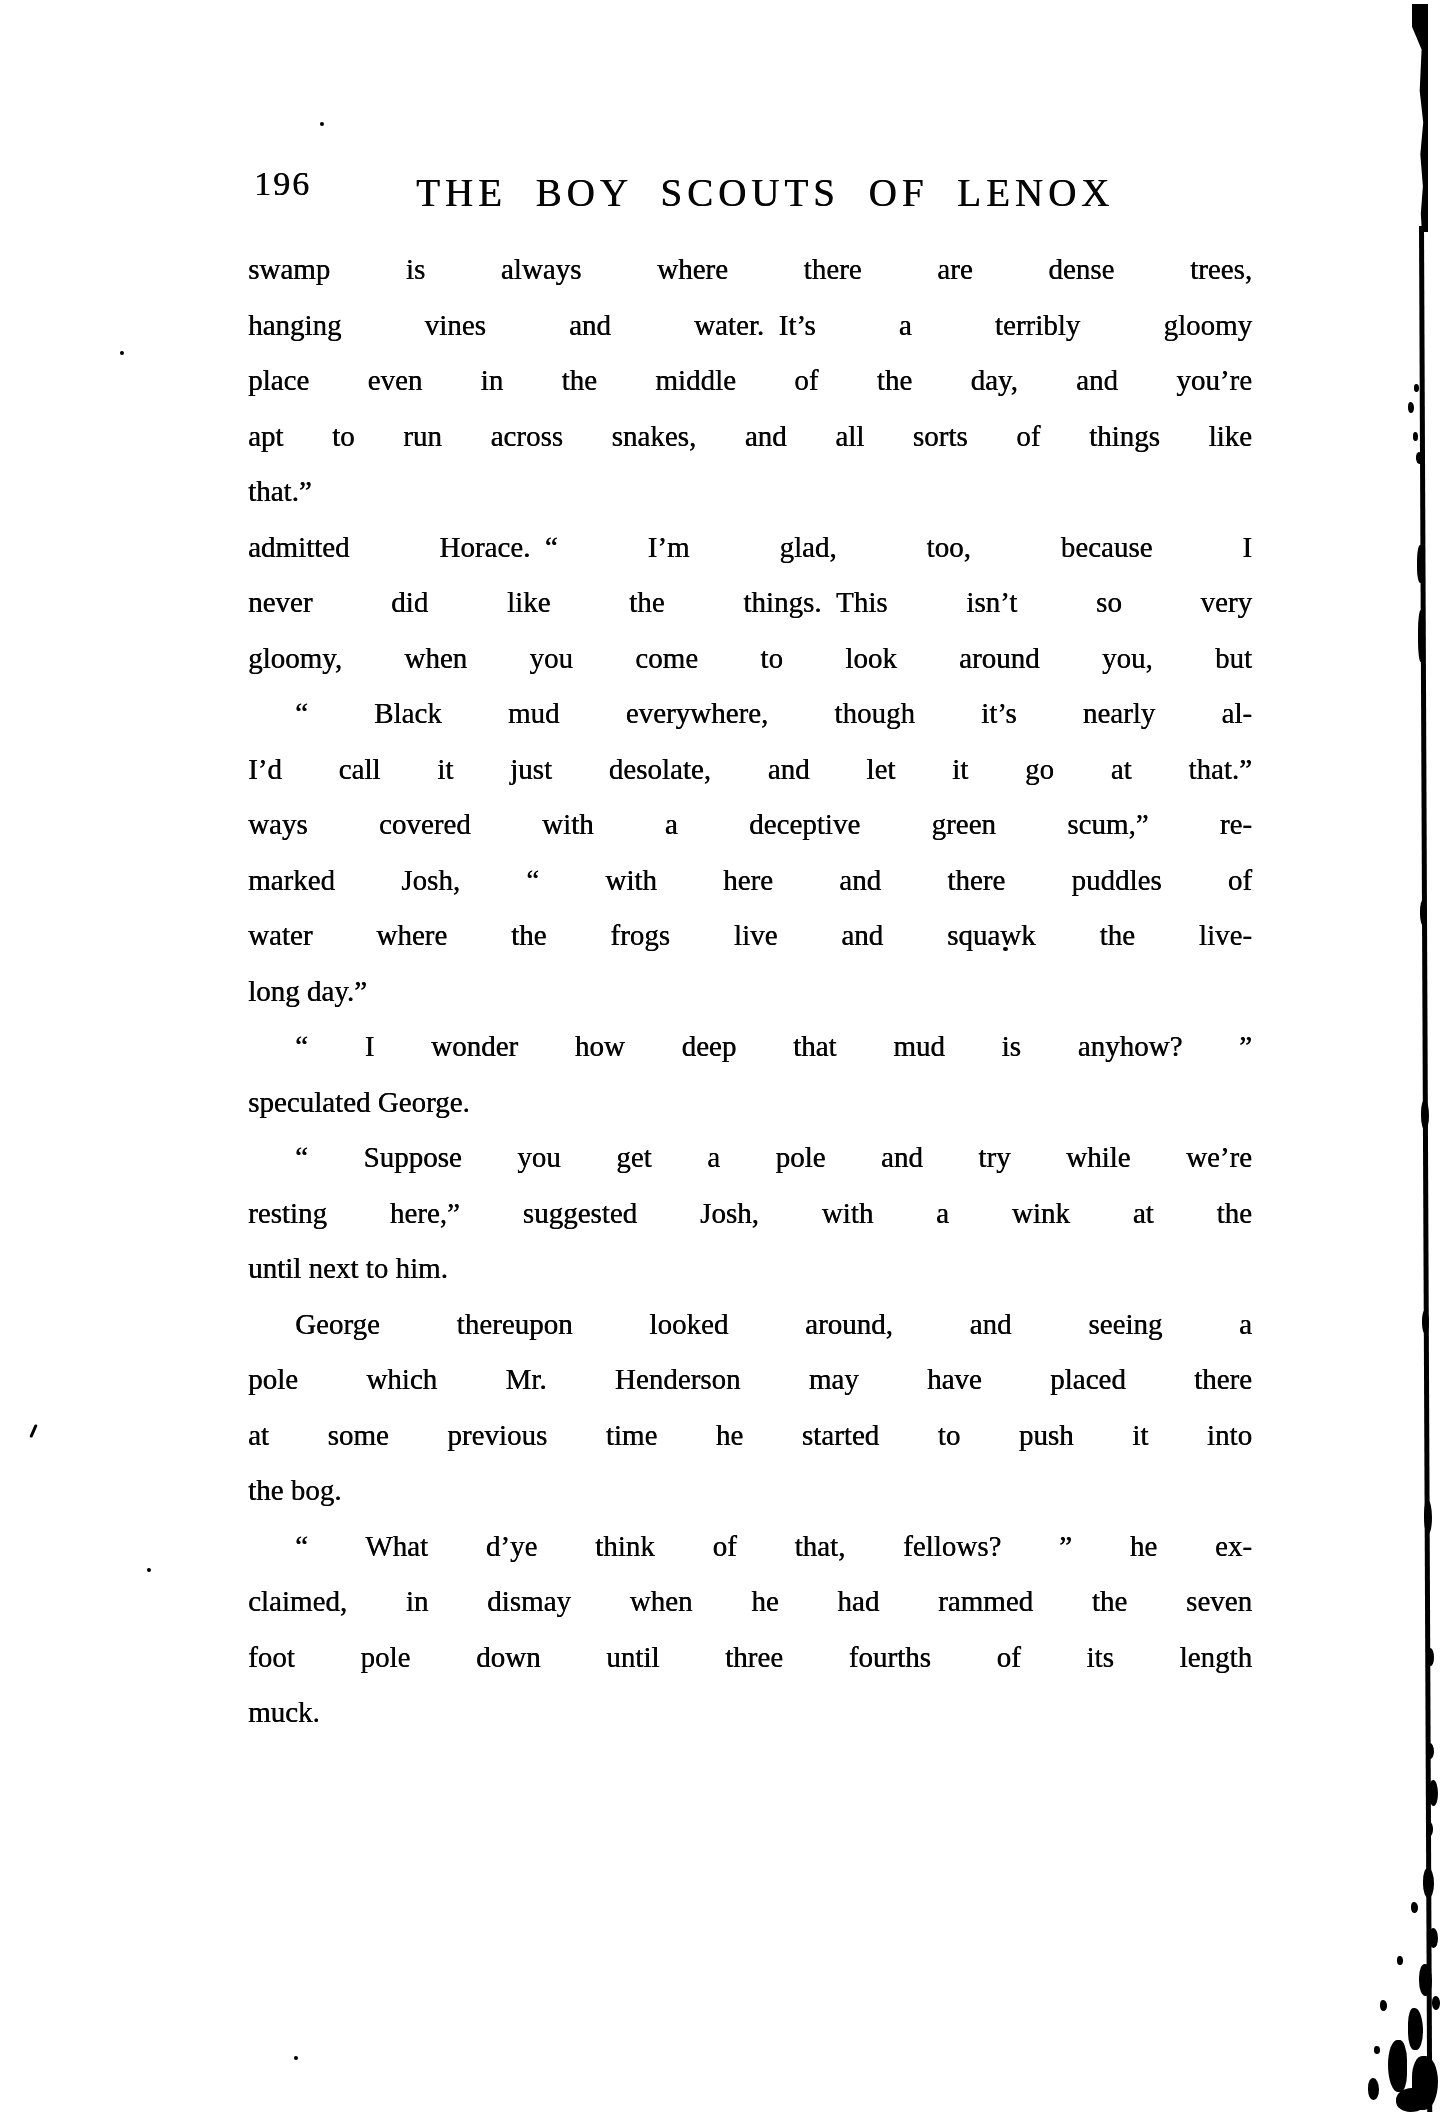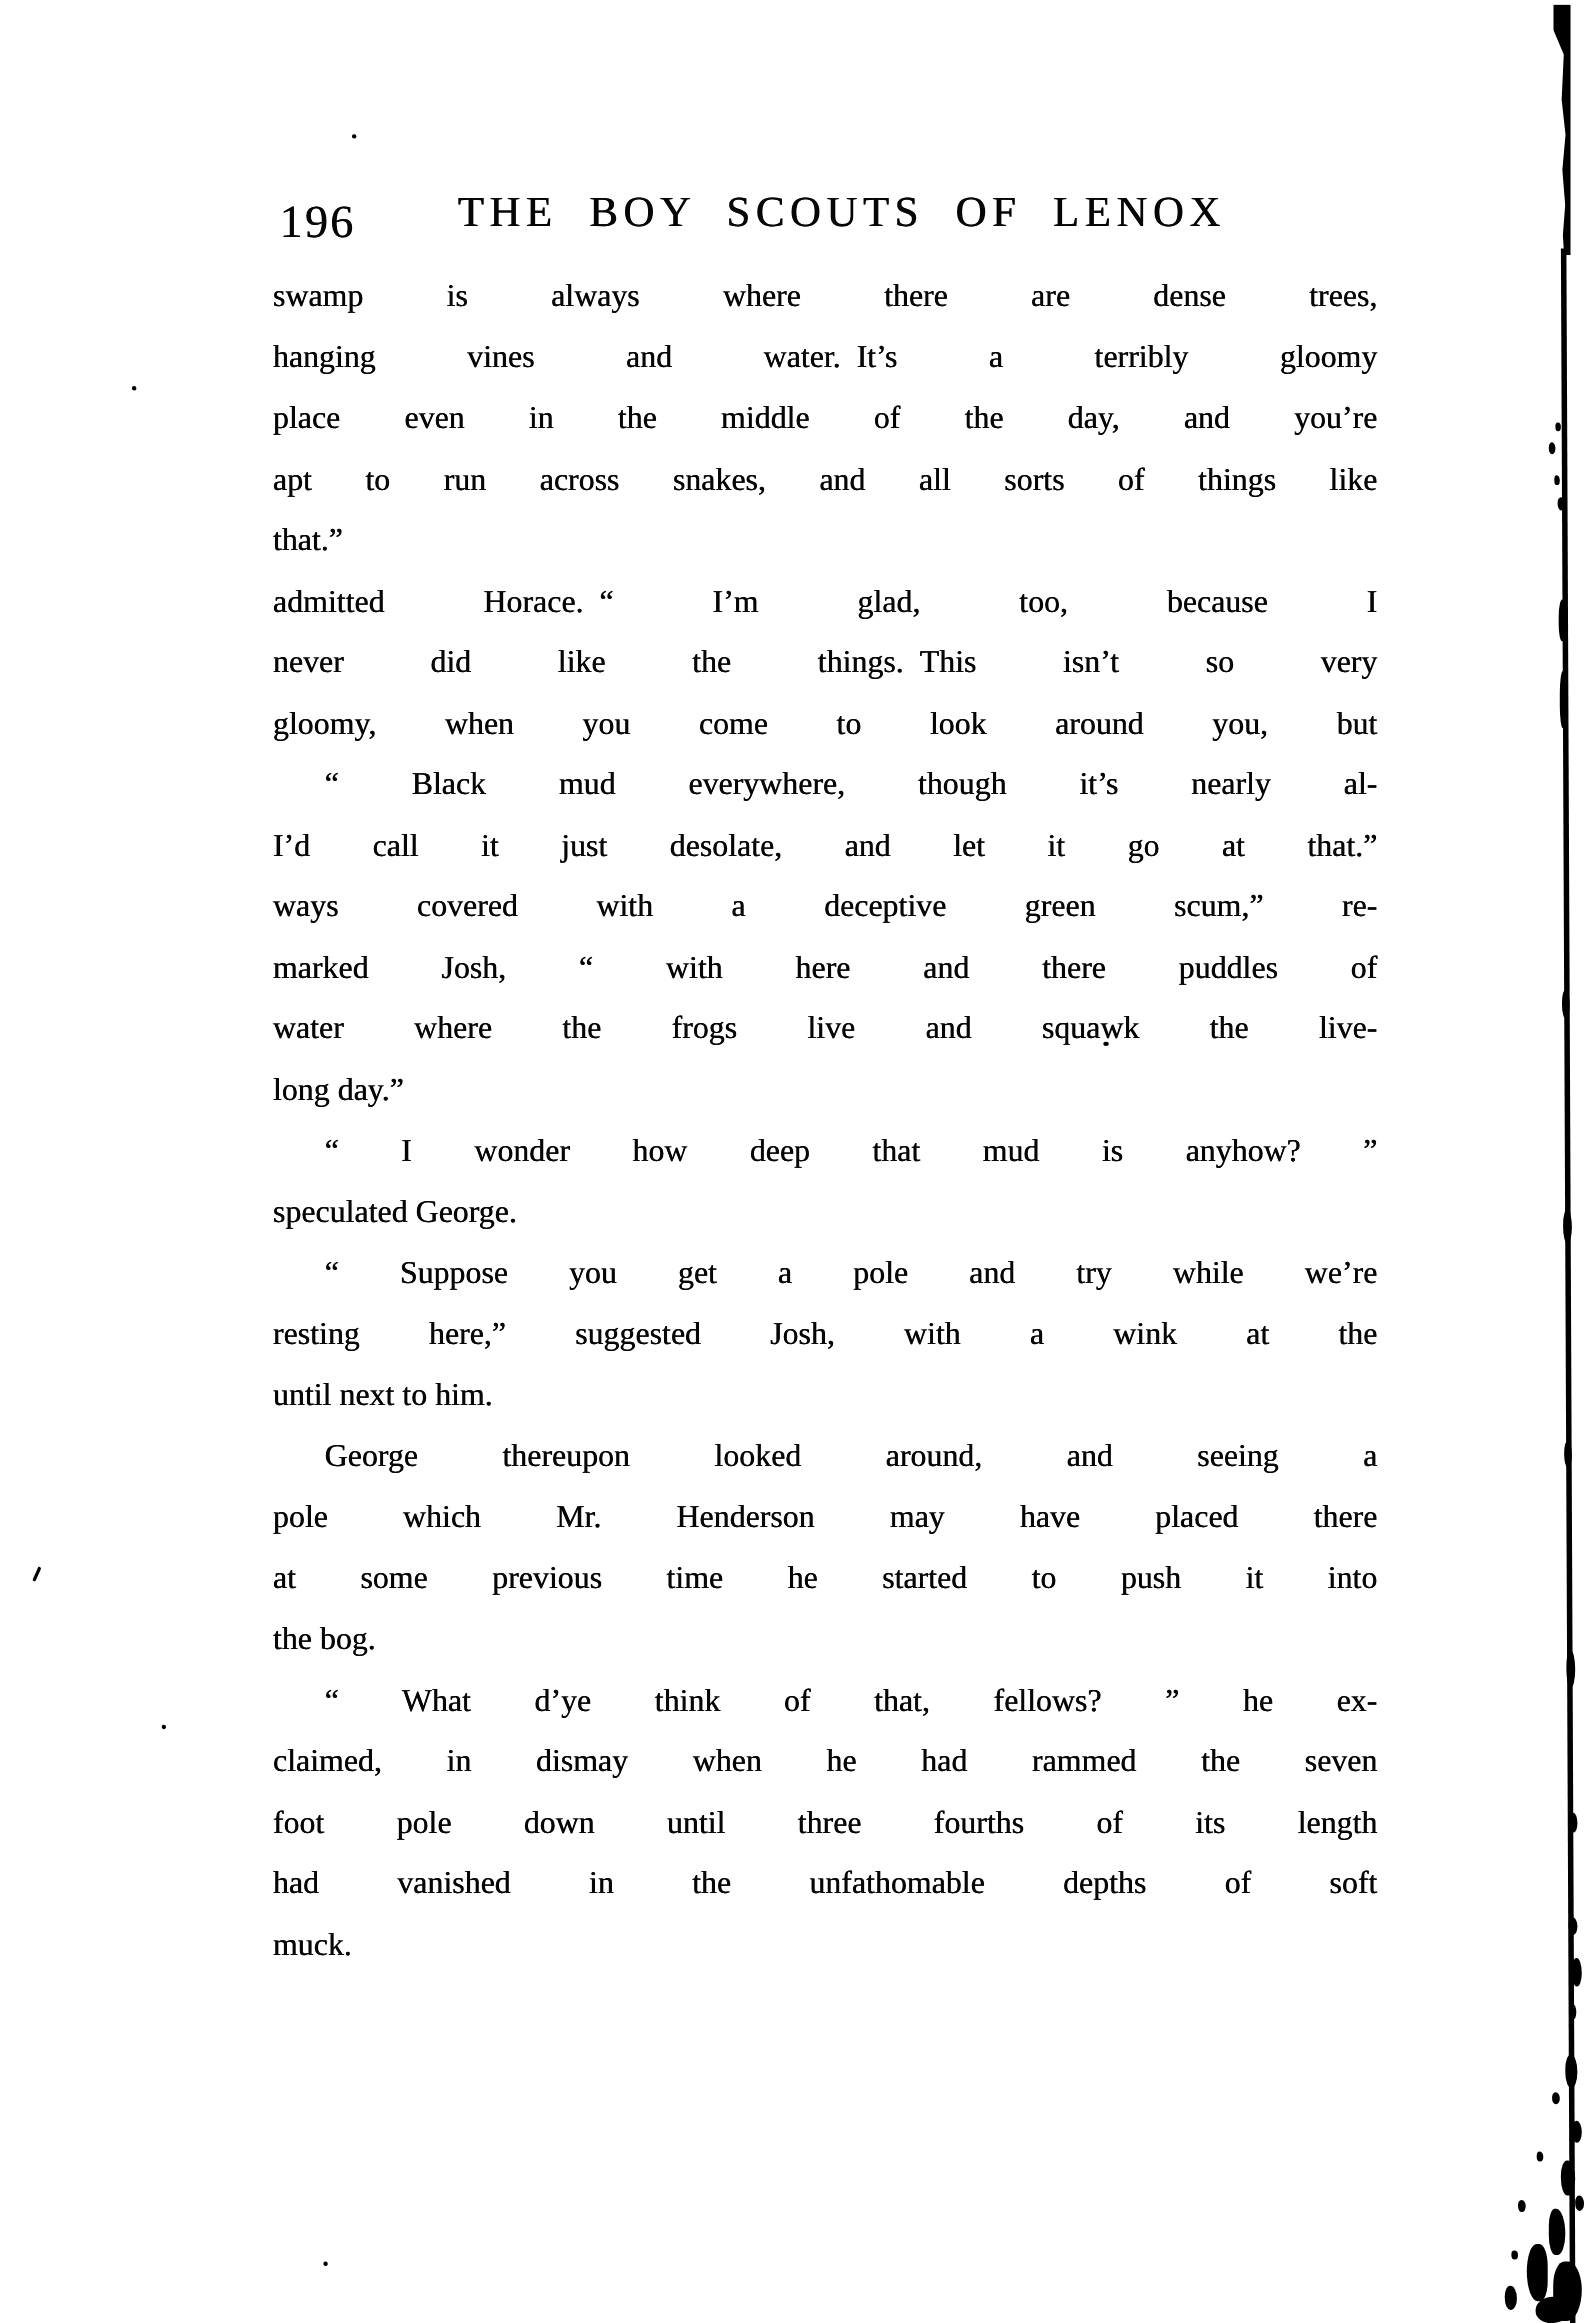--- a/index.html
+++ b/index.html
@@ -8,22 +8,22 @@
     background: #ffffff;
     position: relative;
     overflow: hidden;
     font-family: "Liberation Serif", "DejaVu Serif", serif;
     color: #060606;
   }
   .page { position: absolute; inset: 0; }
 
   
   .folio {
-    position: absolute; left: 254px; top: 178px;
-    font-size: 42px; letter-spacing: 2px;
+    position: absolute; left: 254px; top: 165px;
+    font-size: 34px; letter-spacing: 2px;
     text-shadow: 0.4px 0 #000;
   }
   .running-title {
     position: absolute; left: 416px; top: 170px;
     font-size: 39px; letter-spacing: 5px; word-spacing: 14px;
     text-shadow: 0.5px 0 #000;
     white-space: nowrap;
     font-family: Liberation Serif, serif;
   }
 
@@ -85,21 +85,20 @@
     <div class="line ind">“ Suppose you get a pole and try while we’re</div>
     <div class="line">resting here,” suggested Josh, with a wink at the</div>
     <div class="line short">until next to him.</div>
     <div class="line ind">George thereupon looked around, and seeing a</div>
     <div class="line">pole which Mr. Henderson may have placed there</div>
     <div class="line">at some previous time he started to push it into</div>
     <div class="line short">the bog.</div>
     <div class="line ind">“ What d’ye think of that, fellows? ” he ex-</div>
     <div class="line">claimed, in dismay when he had rammed the seven</div>
     <div class="line">foot pole down until three fourths of its length</div>
-    <div class="line">had vanished in the unfathomable depths of soft</div>
     <div class="line short">muck.</div>
   </div>
 
   <div class="gutter-bar"></div>
   <div class="gutter-line"></div>
 
   <div class="speck" style="left:1414px; top:384px;  width:5px;  height:8px;"></div>
   <div class="speck" style="left:1408px; top:402px;  width:6px;  height:11px;"></div>
   <div class="speck" style="left:1413px; top:432px;  width:5px;  height:9px;"></div>
   <div class="speck" style="left:1416px; top:452px;  width:7px;  height:12px;"></div>

